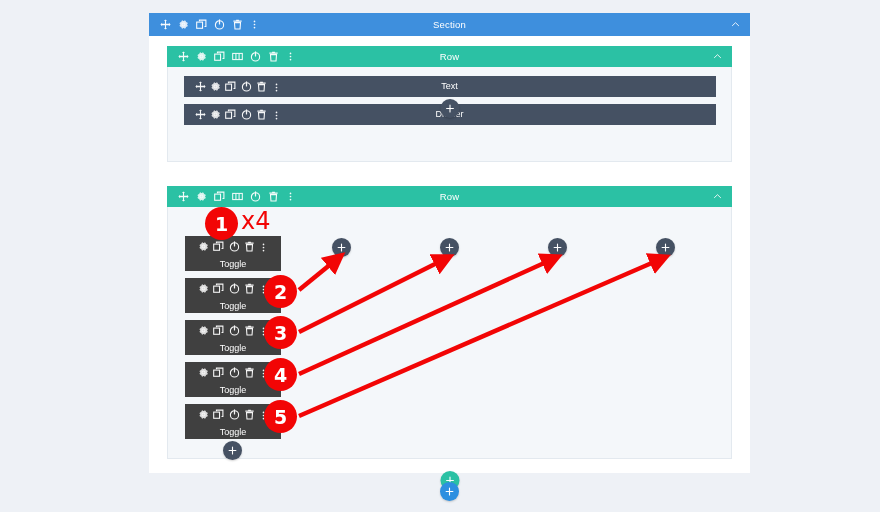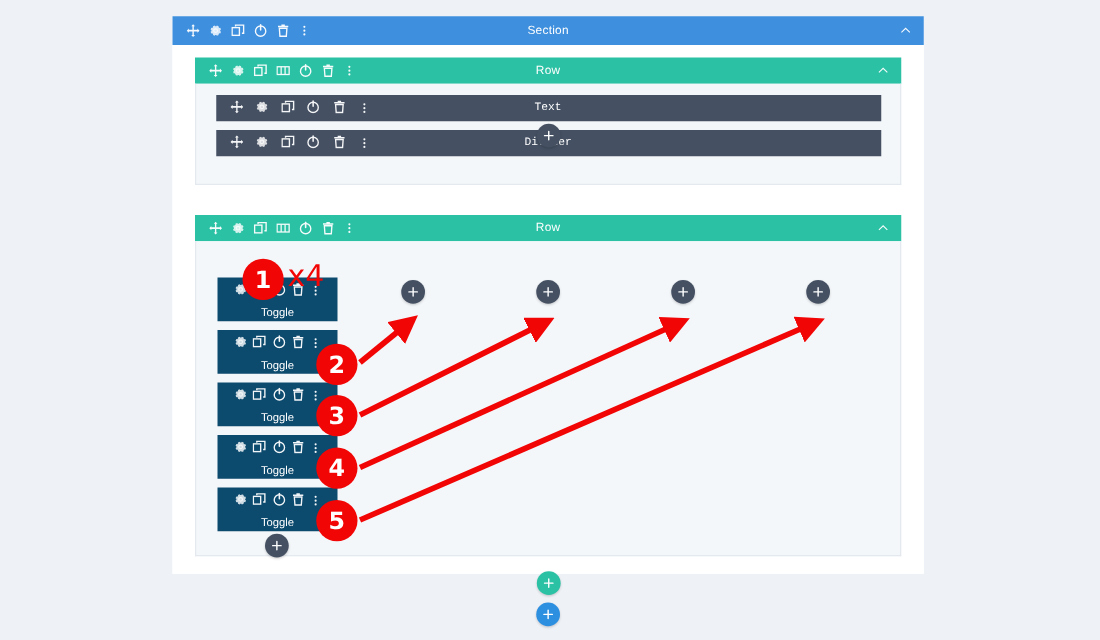--- a/index.html
+++ b/index.html
@@ -11,21 +11,21 @@
     height: 512px;
     background: #eef1f6;
     font-family: "Liberation Sans", sans-serif;
     overflow: hidden;
     position: relative;
   }
 
   
   .stage {
     position: absolute;
-    left: 1px; top: 0;
+    left: 12px; top: 0;
     width: 724px; height: 512px;
   }
 
   .section-wrap {
     position: absolute;
     left: 137px;
     top: 13px;
     width: 601px;
     background: #ffffff;
   }
@@ -133,21 +133,21 @@
     position: absolute;
     left: 50%;
     transform: translateX(-50%);
   }
 
   
   .toggle-card {
     position: absolute;
     width: 96px;
     height: 35px;
-    background: #0c4a6e;
+    background: #404040;
     color: #fff;
     display: flex;
     flex-direction: column;
     align-items: center;
     justify-content: center;
   }
   .toggle-card .tools {
     padding-left: 0;
     gap: 5px;
   }
@@ -293,21 +293,21 @@
           <div class="bar-title">Row</div>
           <div class="collapse">
             <span class="ico ico-sm">
                 <svg viewBox="0 0 16 16">
                   <path d="M2 10.5L8 4.8l6 5.7" fill="none" stroke="#fff" stroke-width="1.6"></path>
                 </svg>
               </span>
           </div>
         </div>
 
-        <div class="row-block" style="padding:9px 0 22px 0; position:relative;font-family:Liberation Mono, monospace;">
+        <div class="row-block" style="padding:9px 0 36px 0; position:relative;">
           <div class="module">
             <div class="tools">
               <span class="ico"><svg viewBox="0 0 16 16">
                     <path fill="#fff" d="M8 0.6l2.2 2.2H8.8v4.2h4.2V5.6L15.4 8l-2.4 2.4V9h-4.2v4.2h1.4L8 15.4 5.8 13.2h1.4V9H3v1.4L0.6 8 3 5.6V7h4.2V2.8H5.8z"></path>
                   </svg></span>
               <span class="ico"><svg viewBox="0 0 16 16">
                     <path fill="#fff" d="M8 5.1A2.9 2.9 0 1 0 8 10.9 2.9 2.9 0 0 0 8 5.1zm0 4.3A1.4 1.4 0 1 1 8 6.6a1.4 1.4 0 0 1 0 2.8z"></path>
                     <path fill="#fff" d="M14.3 9.2l-1-.5a5.6 5.6 0 0 0 0-1.4l1-.5-.9-2.2-1.1.3a5.9 5.9 0 0 0-1-1l.3-1.1-2.2-.9-.5 1a5.6 5.6 0 0 0-1.4 0l-.5-1-2.2.9.3 1.1a5.9 5.9 0 0 0-1 1l-1.1-.3-.9 2.2 1 .5a5.6 5.6 0 0 0 0 1.4l-1 .5.9 2.2 1.1-.3a5.9 5.9 0 0 0 1 1l-.3 1.1 2.2.9.5-1a5.6 5.6 0 0 0 1.4 0l.5 1 2.2-.9-.3-1.1a5.9 5.9 0 0 0 1-1l1.1.3z" opacity=".85"></path>
                   </svg></span>
               <span class="ico"><svg viewBox="0 0 16 16">

